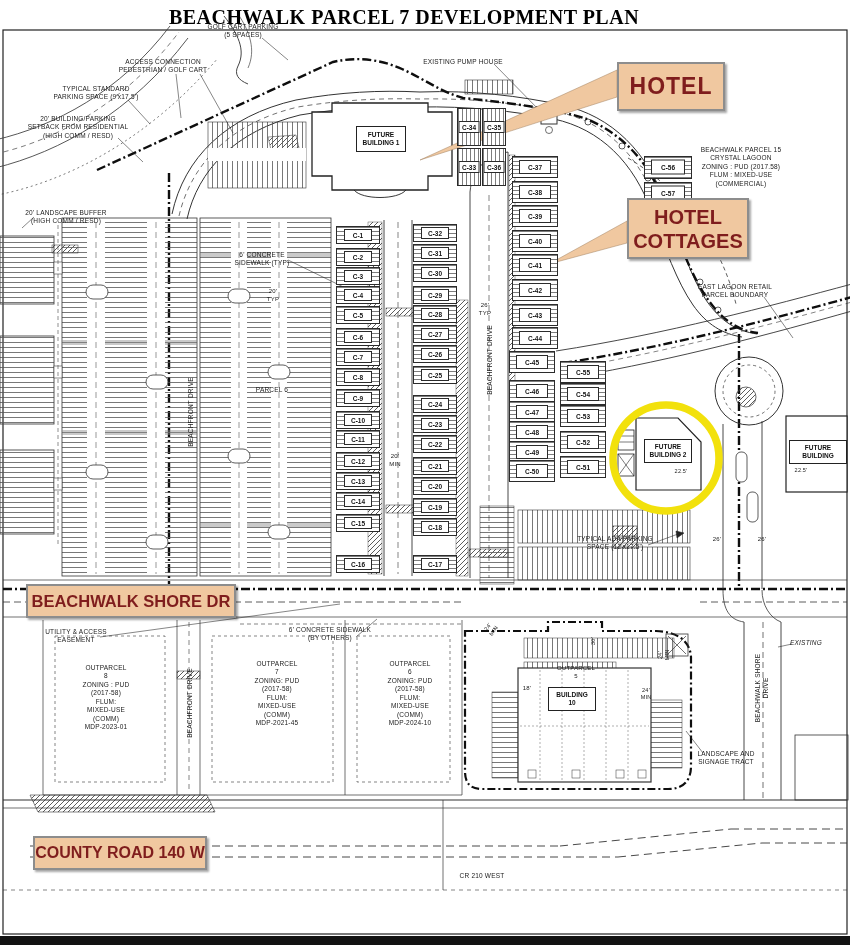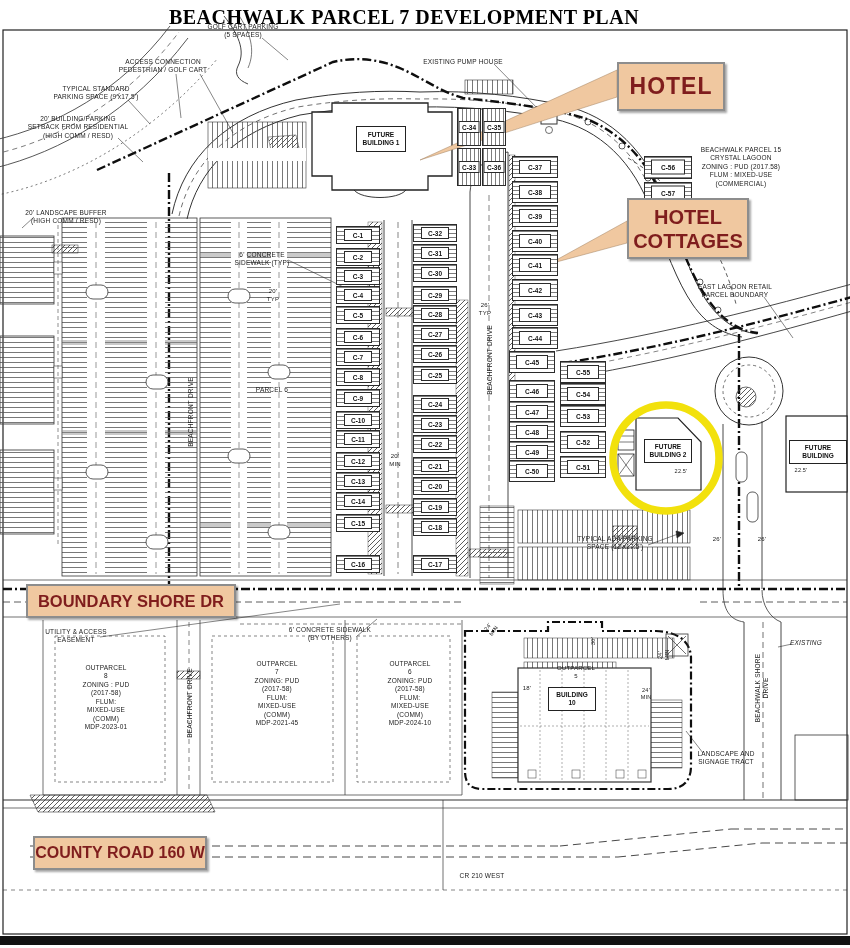--- a/index.html
+++ b/index.html
@@ -259,22 +259,22 @@
     </g>
 
     <circle id="highlight-circle" cx="666" cy="458" r="53" fill="none" stroke="#F2E10C" stroke-width="7.5"></circle>
   </svg>
 
   <div class="title">BEACHWALK PARCEL 7 DEVELOPMENT PLAN</div>
 
   <div class="callout co-hotel" style="white-space:pre-line">HOTEL</div>
   <div class="callout co-cottages" style="white-space:pre-line">HOTEL
 COTTAGES</div>
-  <div class="callout co-shore">BOUNDARY SHORE DR</div>
-  <div class="callout co-county">COUNTY ROAD 160 W</div>
+  <div class="callout co-shore">BEACHWALK SHORE DR</div>
+  <div class="callout co-county">COUNTY ROAD 140 W</div>
 
   <div class="bldg-label" style="left:381px;top:139px;width:48px;height:24px;">FUTURE
 BUILDING 1</div>
   <div class="bldg-label" style="left:668px;top:451px;width:46px;height:22px;">FUTURE
 BUILDING 2</div>
   <div class="bldg-label" style="left:818px;top:452px;width:56px;height:22px;">FUTURE
 BUILDING</div>
   <div class="bldg-label" style="left:572px;top:699px;width:46px;height:22px;">BUILDING
 10</div>
 

